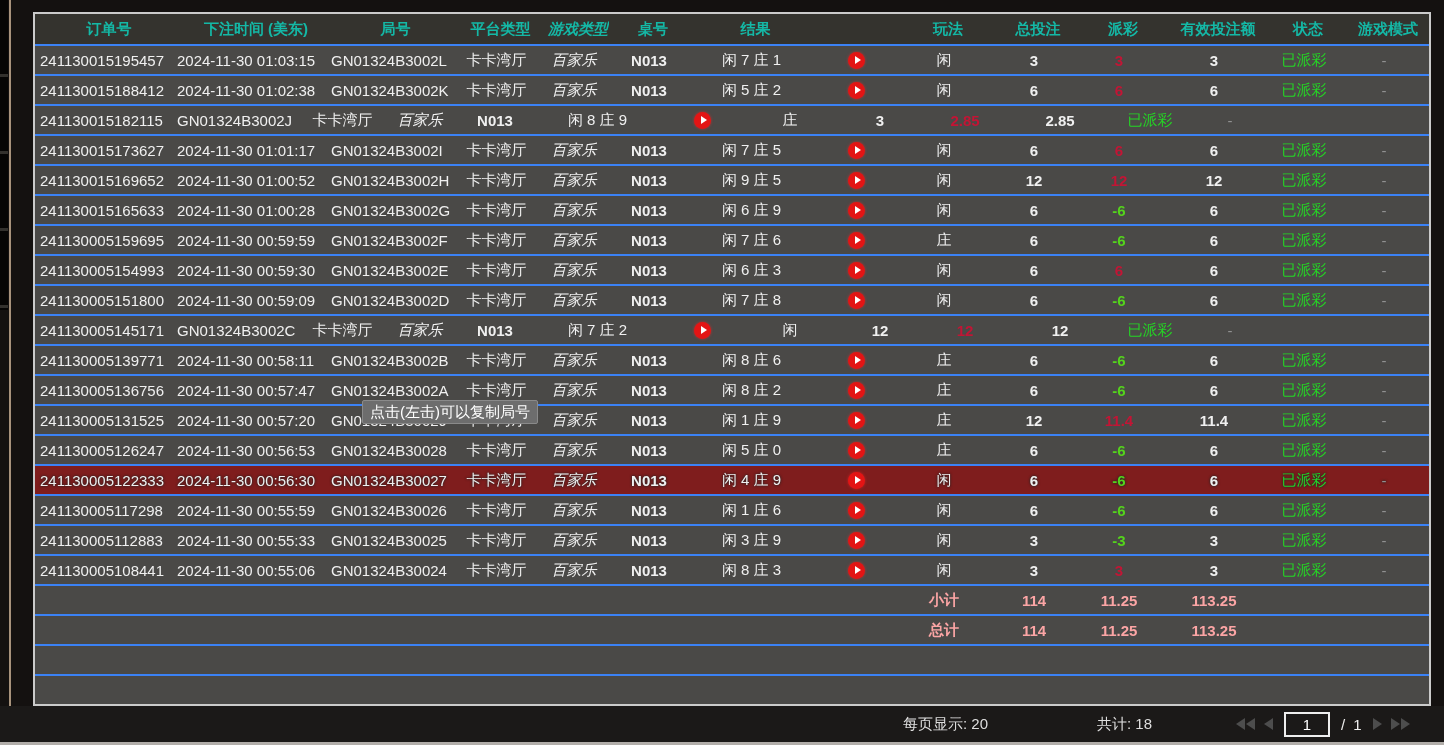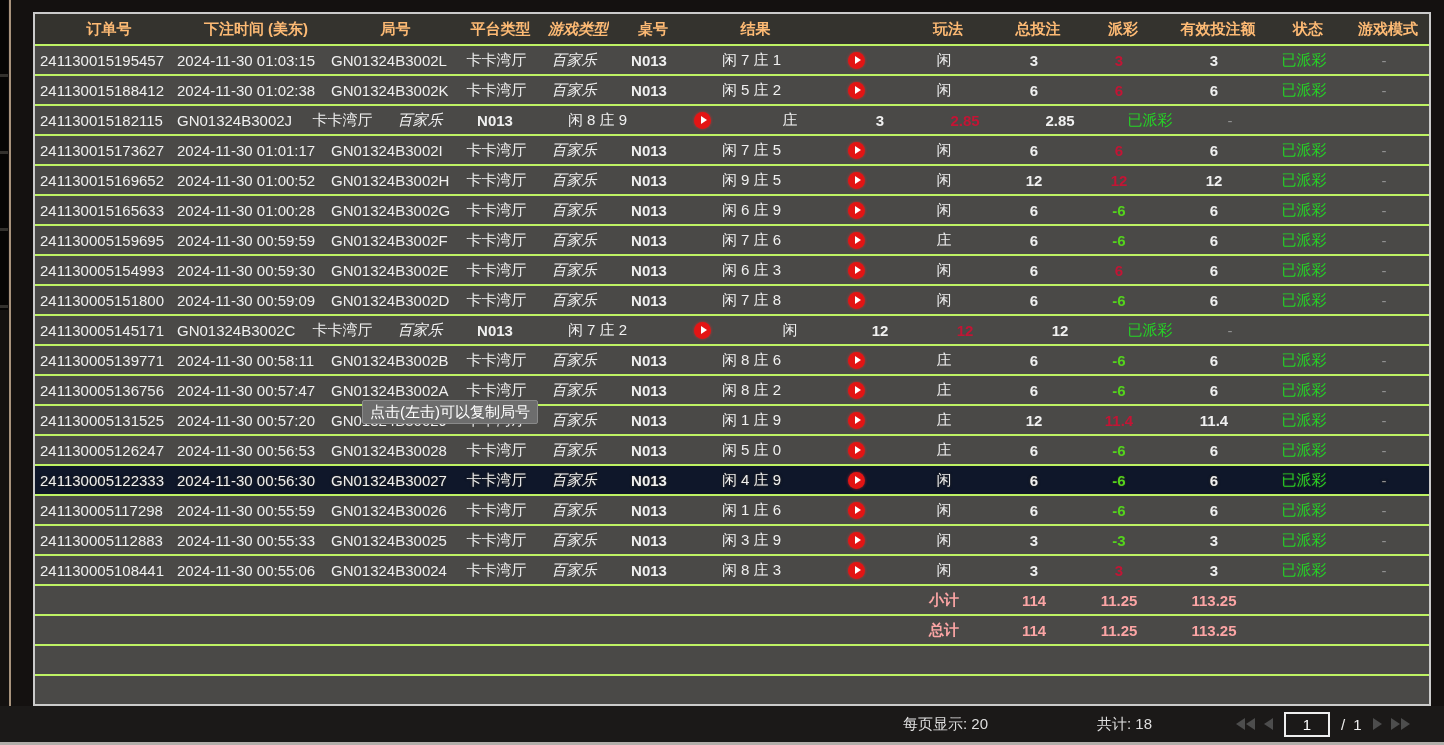--- a/index.html
+++ b/index.html
@@ -17,22 +17,22 @@
   .tan-line {
     position:absolute; left:9px; top:0; width:2px; height:745px;
     background:#a8937c;
   }
   
   .panel {
     position:absolute; left:33px; top:12px; width:1398px; height:694px;
     background:#4a4947; border:2px solid #cbcbcb;
   }
   .thead { display:flex; height:30px; background:#34332e; }
-  .thead .td { color:#fdba74; font-weight:bold; justify-content:center; padding-left:8px; }
-  .tr { display:flex; height:30px; border-top:2px solid #bef264; }
+  .thead .td { color:#14b8a6; font-weight:bold; justify-content:center; padding-left:8px; }
+  .tr { display:flex; height:30px; border-top:2px solid #3b82f6; }
   .td {
     display:flex; align-items:center; justify-content:center;
     font-size:15px; color:#f0f0f0; overflow:hidden; white-space:nowrap;
   }
   .c-order   { width:140px; justify-content:flex-start; padding-left:5px; }
   .c-time    { width:154px; justify-content:flex-start; padding-left:2px; }
   .c-round   { width:125px; justify-content:flex-start; padding-left:2px; }
   .c-platform{ width:85px; }
   .c-game    { width:70px;font-style:italic; }
   .c-table   { width:80px; font-weight:bold; }
@@ -41,21 +41,21 @@
   .c-play    { width:90px; }
   .c-bet     { width:90px;  font-weight:bold; }
   .c-payout  { width:80px;  font-weight:bold; }
   .c-valid   { width:110px; font-weight:bold; }
   .c-status  { width:70px; }
   .c-mode    { width:90px; }
   .win  { color:#c21535; }
   .loss { color:#54d41c; }
   .status-green { color:#25d325; }
   .dash { color:#909090; }
-  .tr.hl { background:#0f172a; }
+  .tr.hl { background:#7f1d1d; }
   .tr.hl .td { text-shadow:0 0 3px rgba(40,40,40,.9),0 0 2px rgba(40,40,40,.9); }
   .tr.summary .td { color:#fca5a5; font-weight:bold; }
   .play-btn {
     width:17px; height:17px; border-radius:50%; background:#e31414;
     display:flex; align-items:center; justify-content:center;
     box-shadow:0 0 3px rgba(255,40,40,.6); cursor:pointer;
   }
   .play-tri {
     width:0; height:0; margin-left:2px;
     border-left:6px solid #fff;

